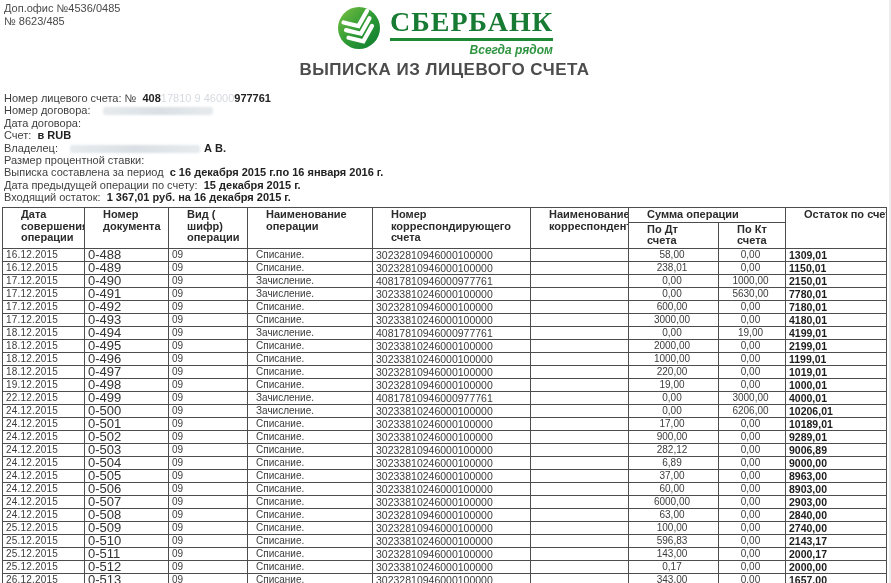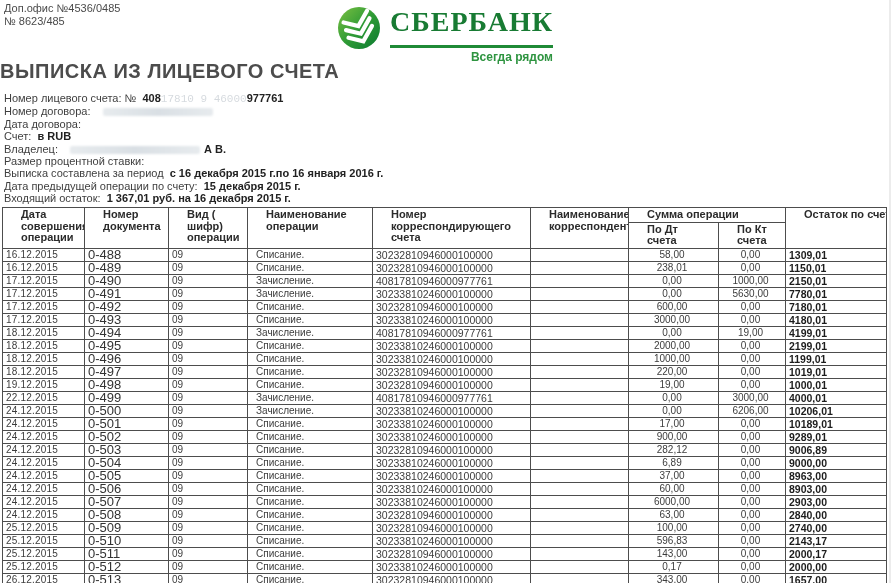--- a/index.html
+++ b/index.html
@@ -10,30 +10,30 @@
     border-right:2px solid #ececec;
   }
   
   .branch { position:absolute; left:4px; top:2px; font-size:11px; line-height:13px; color:#4a4a4a; }
   
   .logo-wrap { position:absolute; left:0; top:4px; width:100%; display:flex; justify-content:center; }
   .logo { display:flex; align-items:flex-start; gap:8px; }
   .logo-icon { width:46px; height:46px; }
   .logo-text { display:flex; flex-direction:column; padding-top:4px; }
   .brand { font-family:"Liberation Serif", serif; font-weight:700; font-size:28px; line-height:28px;
-           letter-spacing:1px; color:#187b33; border-bottom:3px solid #1f8a36; padding-bottom:9px; }
-  .tagline { align-self:flex-end; font-size:12px; font-weight:700; color:#2e9440; margin-top:2px; }
+           letter-spacing:1px; color:#187b33; border-bottom:3px solid #1f8a36; padding-bottom:2px; }
+  .tagline { align-self:flex-end; font-size:12px; font-style:italic; font-weight:700; color:#2e9440; margin-top:2px; }
   
-  .title { position:absolute; left:0; top:60px; width:100%; 
-           font-size:20px; font-weight:700; color:#4c4c4c; letter-spacing:0.5px; }
+  .title { position:absolute; left:0; top:60px; width:100%; text-align:center;
+           font-size:17px; font-weight:700; color:#4c4c4c; letter-spacing:0.5px; }
   
   .info { position:absolute; left:4px; top:92px; font-size:11px; line-height:12.4px; color:#3f3f3f; }
   .info .line { white-space:nowrap; }
   .info .val { font-weight:700; color:#222; }
-  .seg-masked { opacity:0.28; color:#6a7a8a; filter:blur(0.4px);font-family:Liberation Mono, monospace; }
+  .seg-masked { opacity:0.28; color:#6a7a8a; filter:blur(0.4px); }
   .redact { display:inline-block; height:8px; min-width:40px; margin:0 4px -1px 6px;
             background:linear-gradient(90deg,#e7ebee,#d9dfe4,#e7ebee); filter:blur(1px); border-radius:2px; }
   
   .stmt { position:absolute; left:2px; top:207px; border-collapse:collapse; table-layout:fixed; width:884px; }
   .stmt th, .stmt td { border:1px solid #4d4d4d; vertical-align:top; overflow:hidden; white-space:nowrap; }
   .stmt thead th { font-size:11px; font-weight:700; color:#2b2b2b; text-align:left; padding:1px 18px; line-height:11.5px; }
   .stmt td { height:13px; padding:0 3px; font-size:10px; color:#3c3c3c; line-height:12px; }
   .stmt td.c-date { font-size:10px; letter-spacing:0.2px; }
   .stmt td.c-doc  { font-size:13px; line-height:12px; color:#333; }
   .stmt td.c-name { padding-left:8px;margin-top:24px; }

